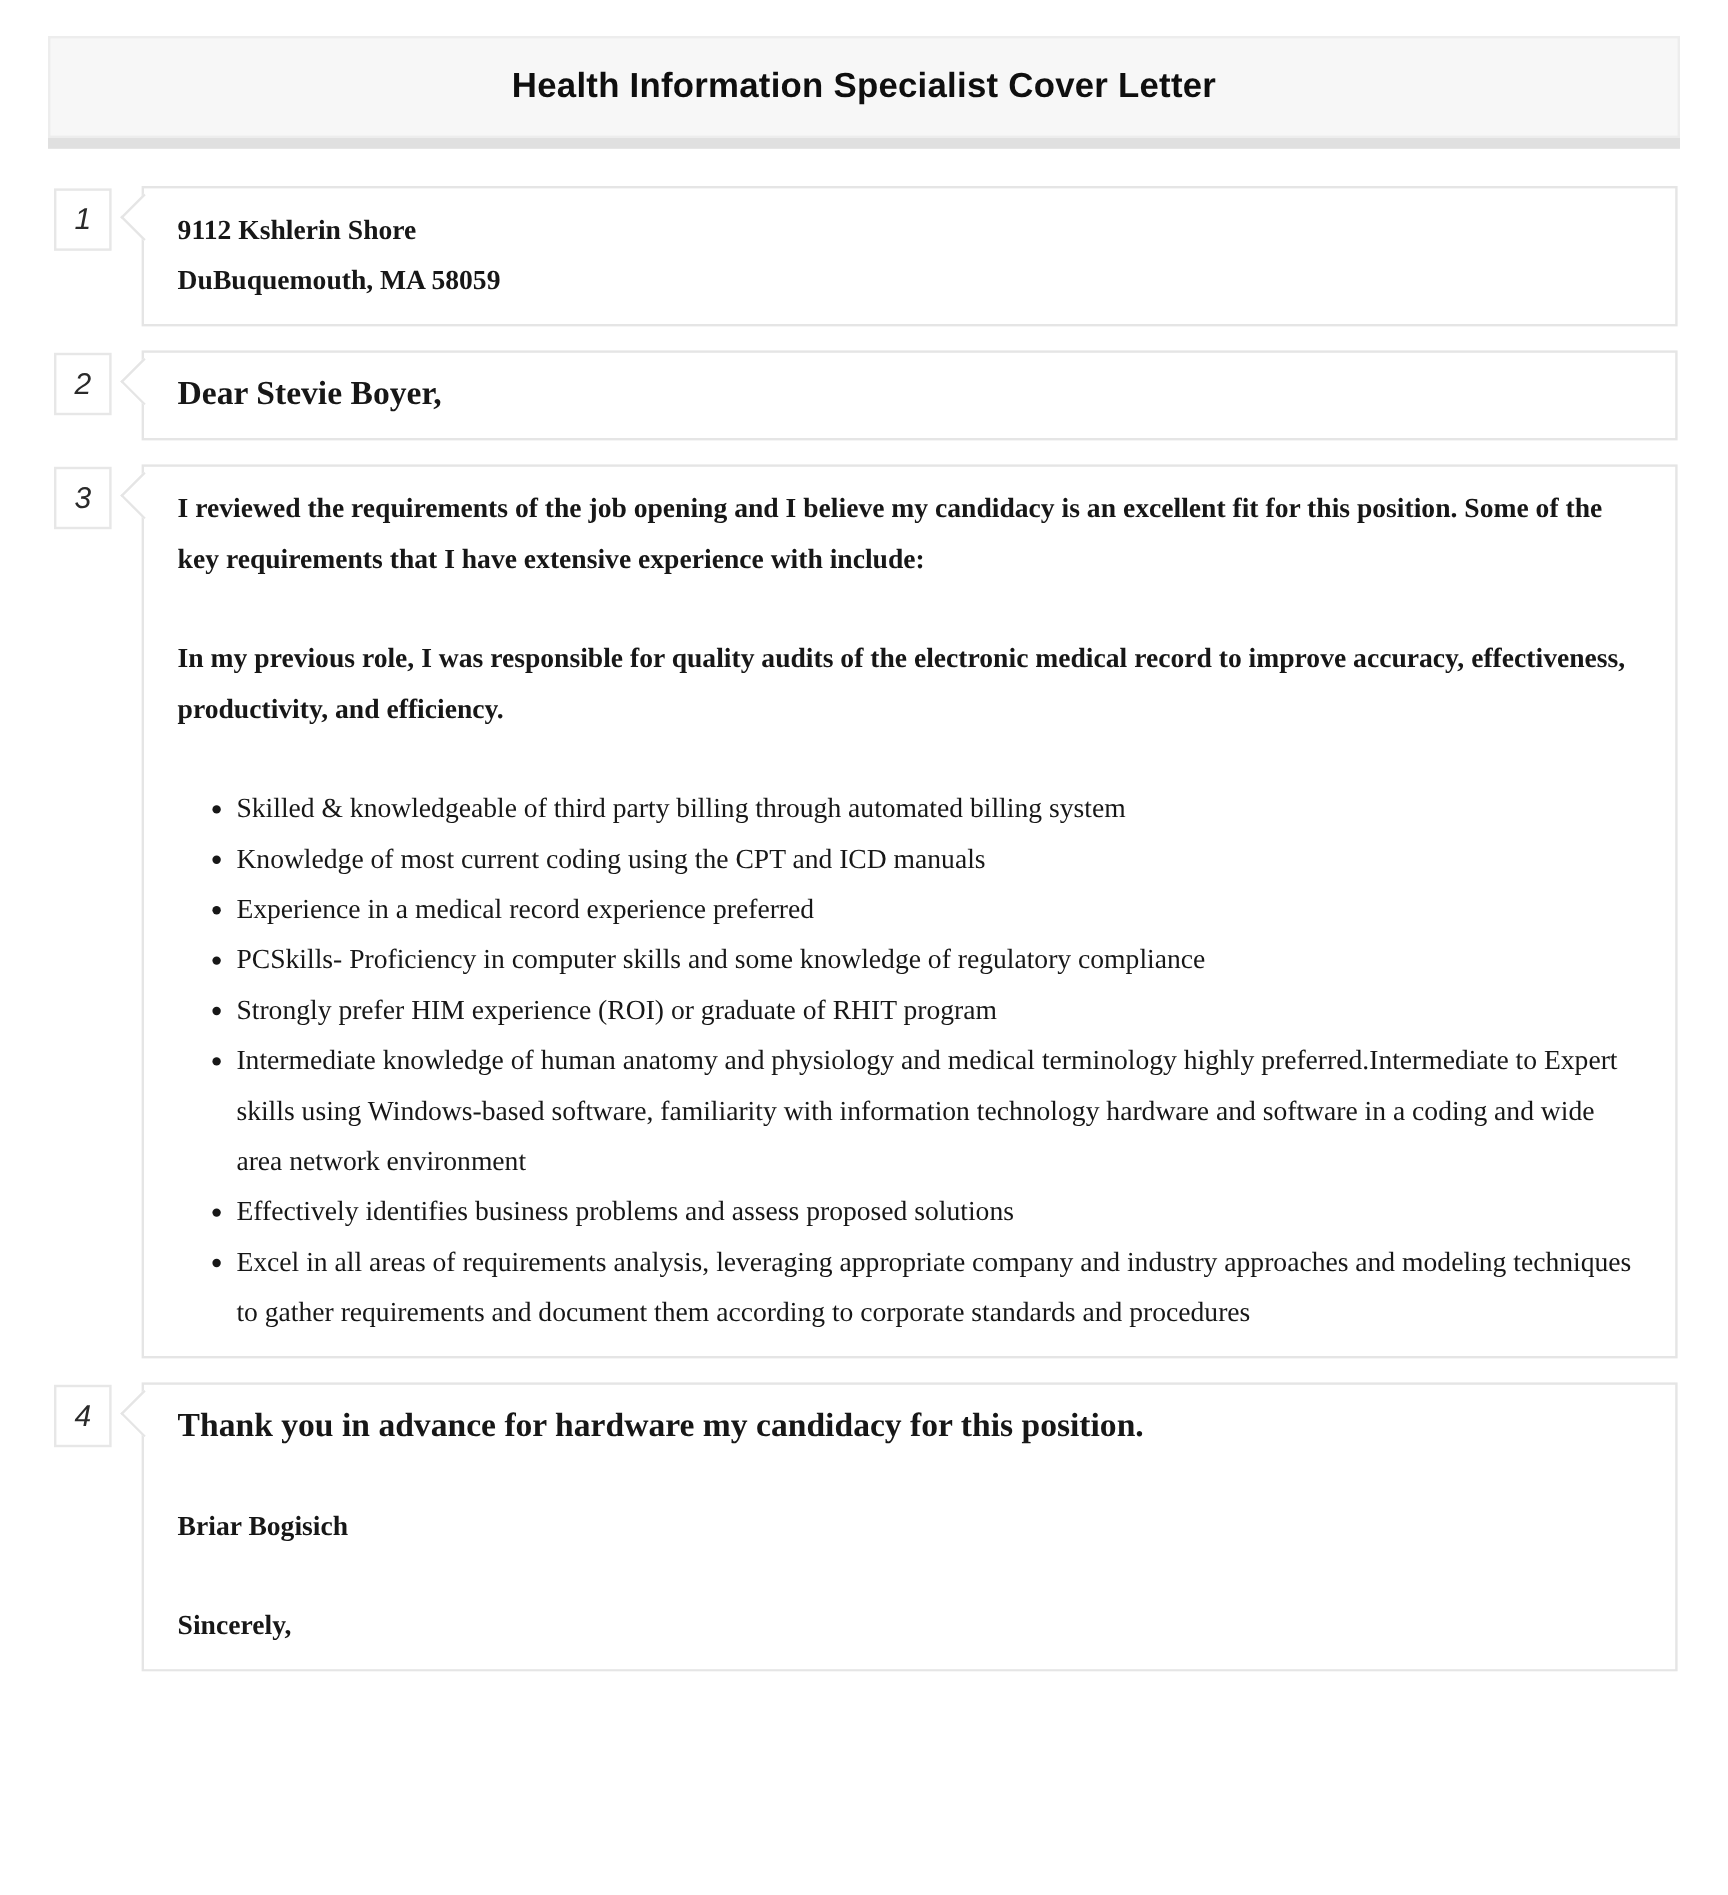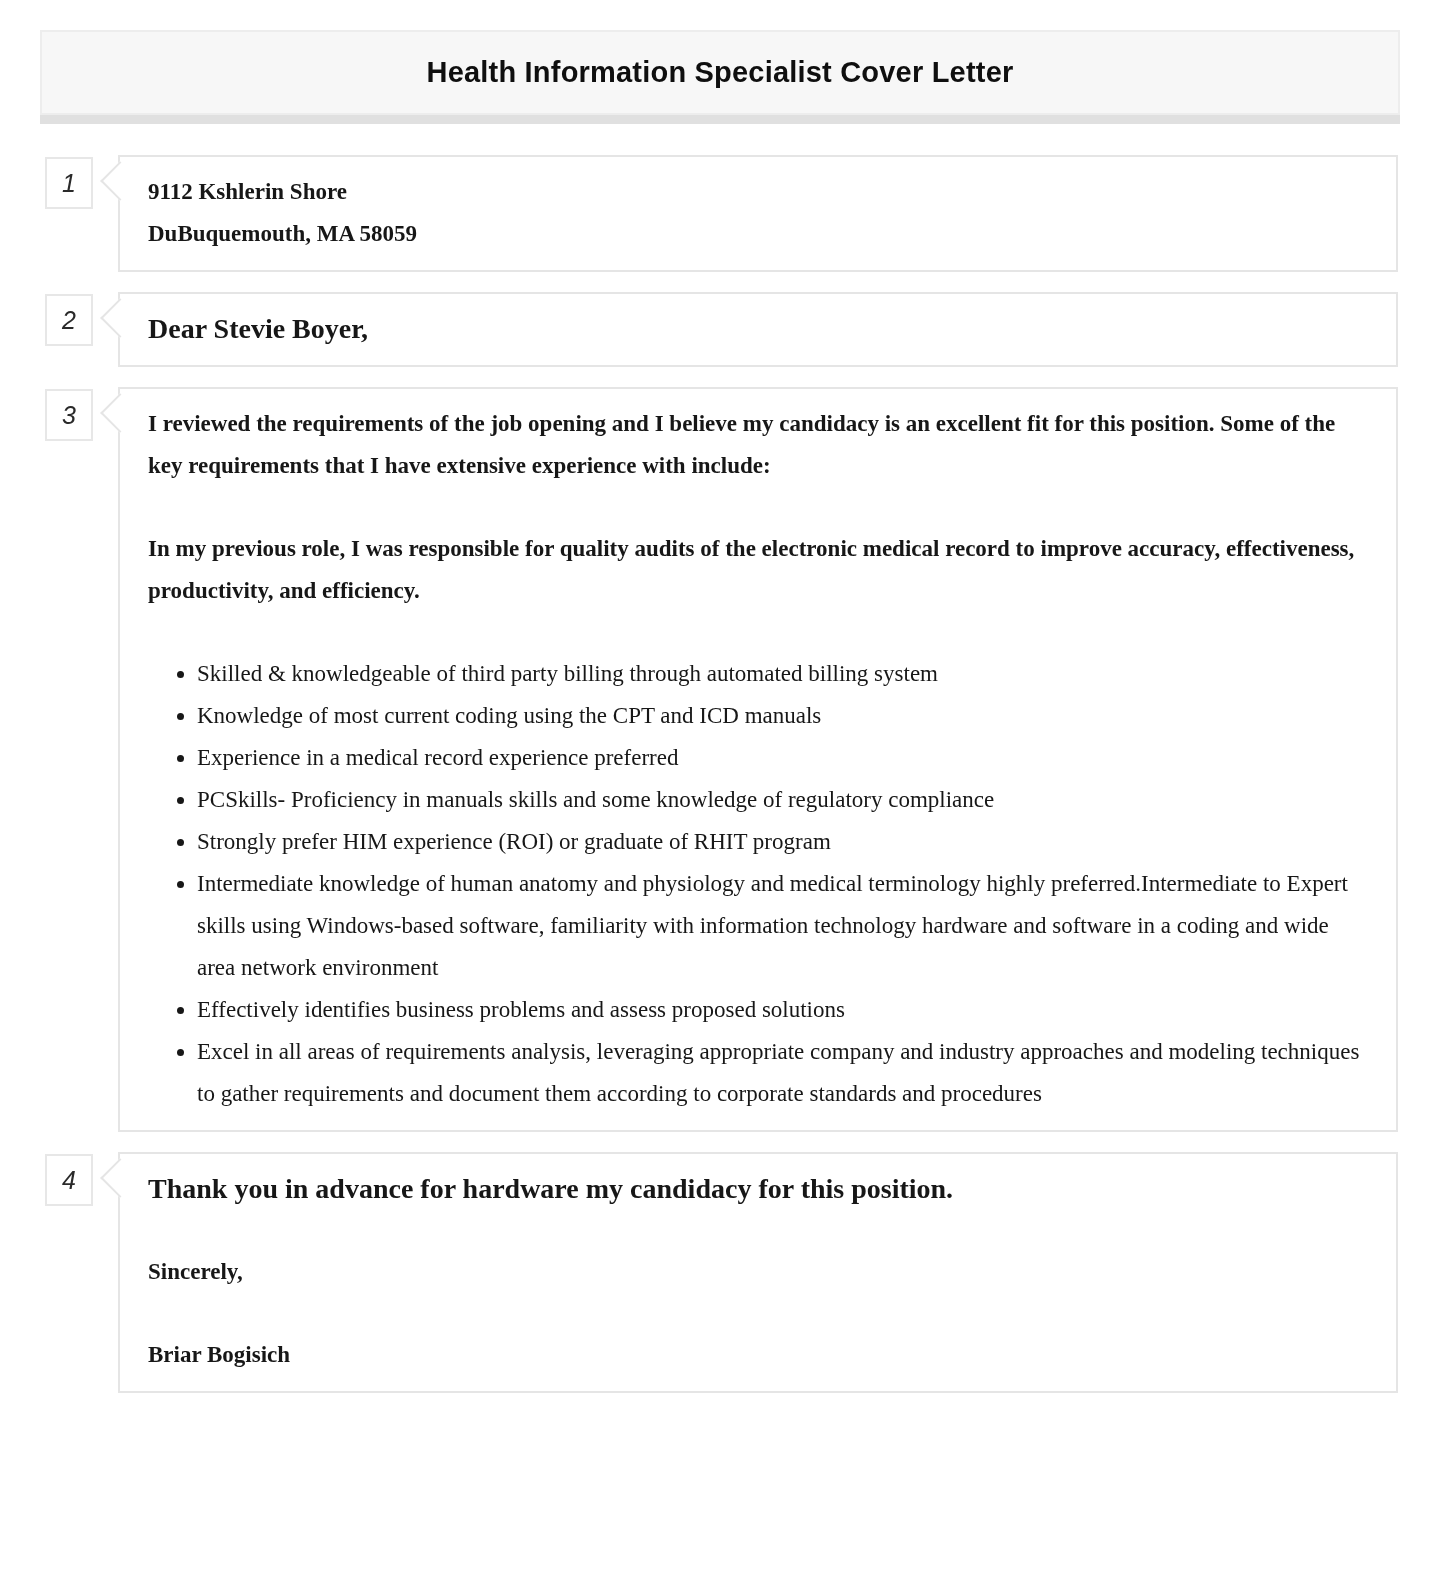--- a/index.html
+++ b/index.html
@@ -133,31 +133,31 @@
 
   <div class="section-row">
     <div class="num-badge">3</div>
     <div class="bubble">
       <p>I reviewed the requirements of the job opening and I believe my candidacy is an excellent fit for this position. Some of the key requirements that I have extensive experience with include:</p>
       <p>In my previous role, I was responsible for quality audits of the electronic medical record to improve accuracy, effectiveness, productivity, and efficiency.</p>
       <ul>
         <li>Skilled &amp; knowledgeable of third party billing through automated billing system</li>
         <li>Knowledge of most current coding using the CPT and ICD manuals</li>
         <li>Experience in a medical record experience preferred</li>
-        <li>PCSkills- Proficiency in manuals skills and some knowledge of regulatory compliance</li>
+        <li>PCSkills- Proficiency in computer skills and some knowledge of regulatory compliance</li>
         <li>Strongly prefer HIM experience (ROI) or graduate of RHIT program</li>
         <li>Intermediate knowledge of human anatomy and physiology and medical terminology highly preferred.Intermediate to Expert skills using Windows-based software, familiarity with information technology hardware and software in a coding and wide area network environment</li>
         <li>Effectively identifies business problems and assess proposed solutions</li>
         <li>Excel in all areas of requirements analysis, leveraging appropriate company and industry approaches and modeling techniques to gather requirements and document them according to corporate standards and procedures</li>
       </ul>
     </div>
   </div>
 
   <div class="section-row">
     <div class="num-badge">4</div>
     <div class="bubble">
       <p class="bold-line">Thank you in advance for hardware my candidacy for this position.</p>
+      <p>Briar Bogisich</p>
       <p>Sincerely,</p>
-      <p>Briar Bogisich</p>
     </div>
   </div>
 
 </div>
 
 </body></html>

